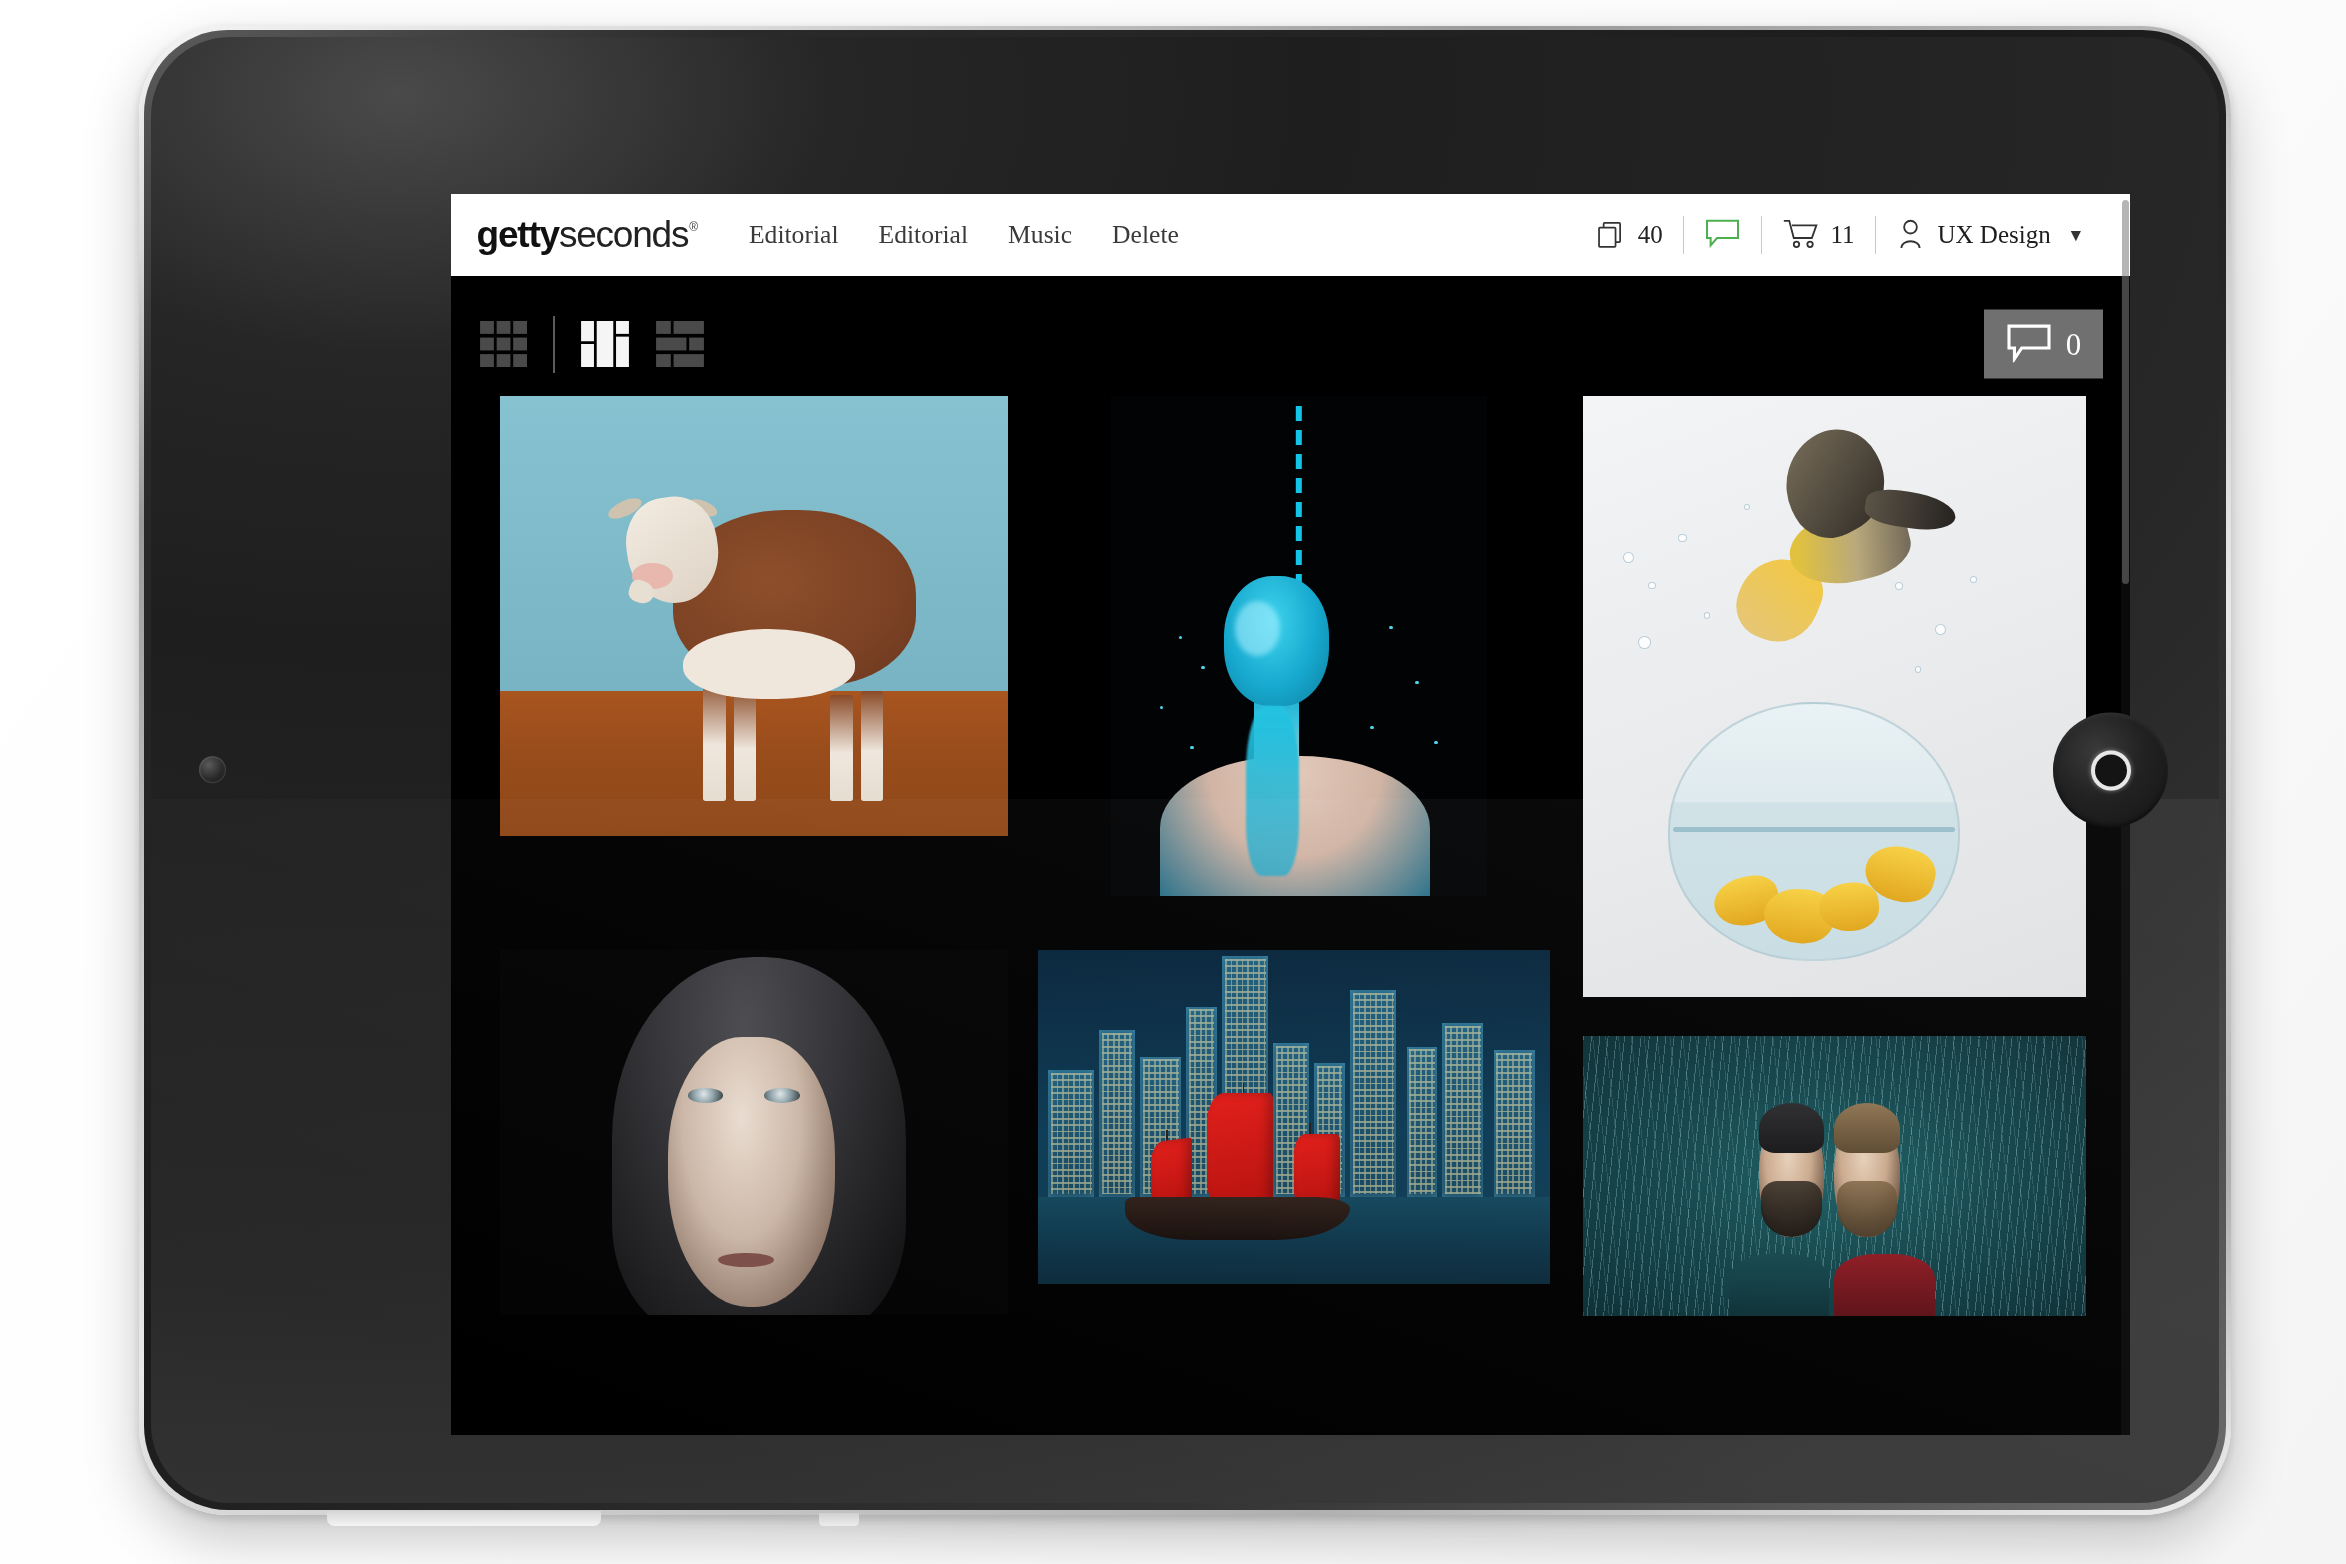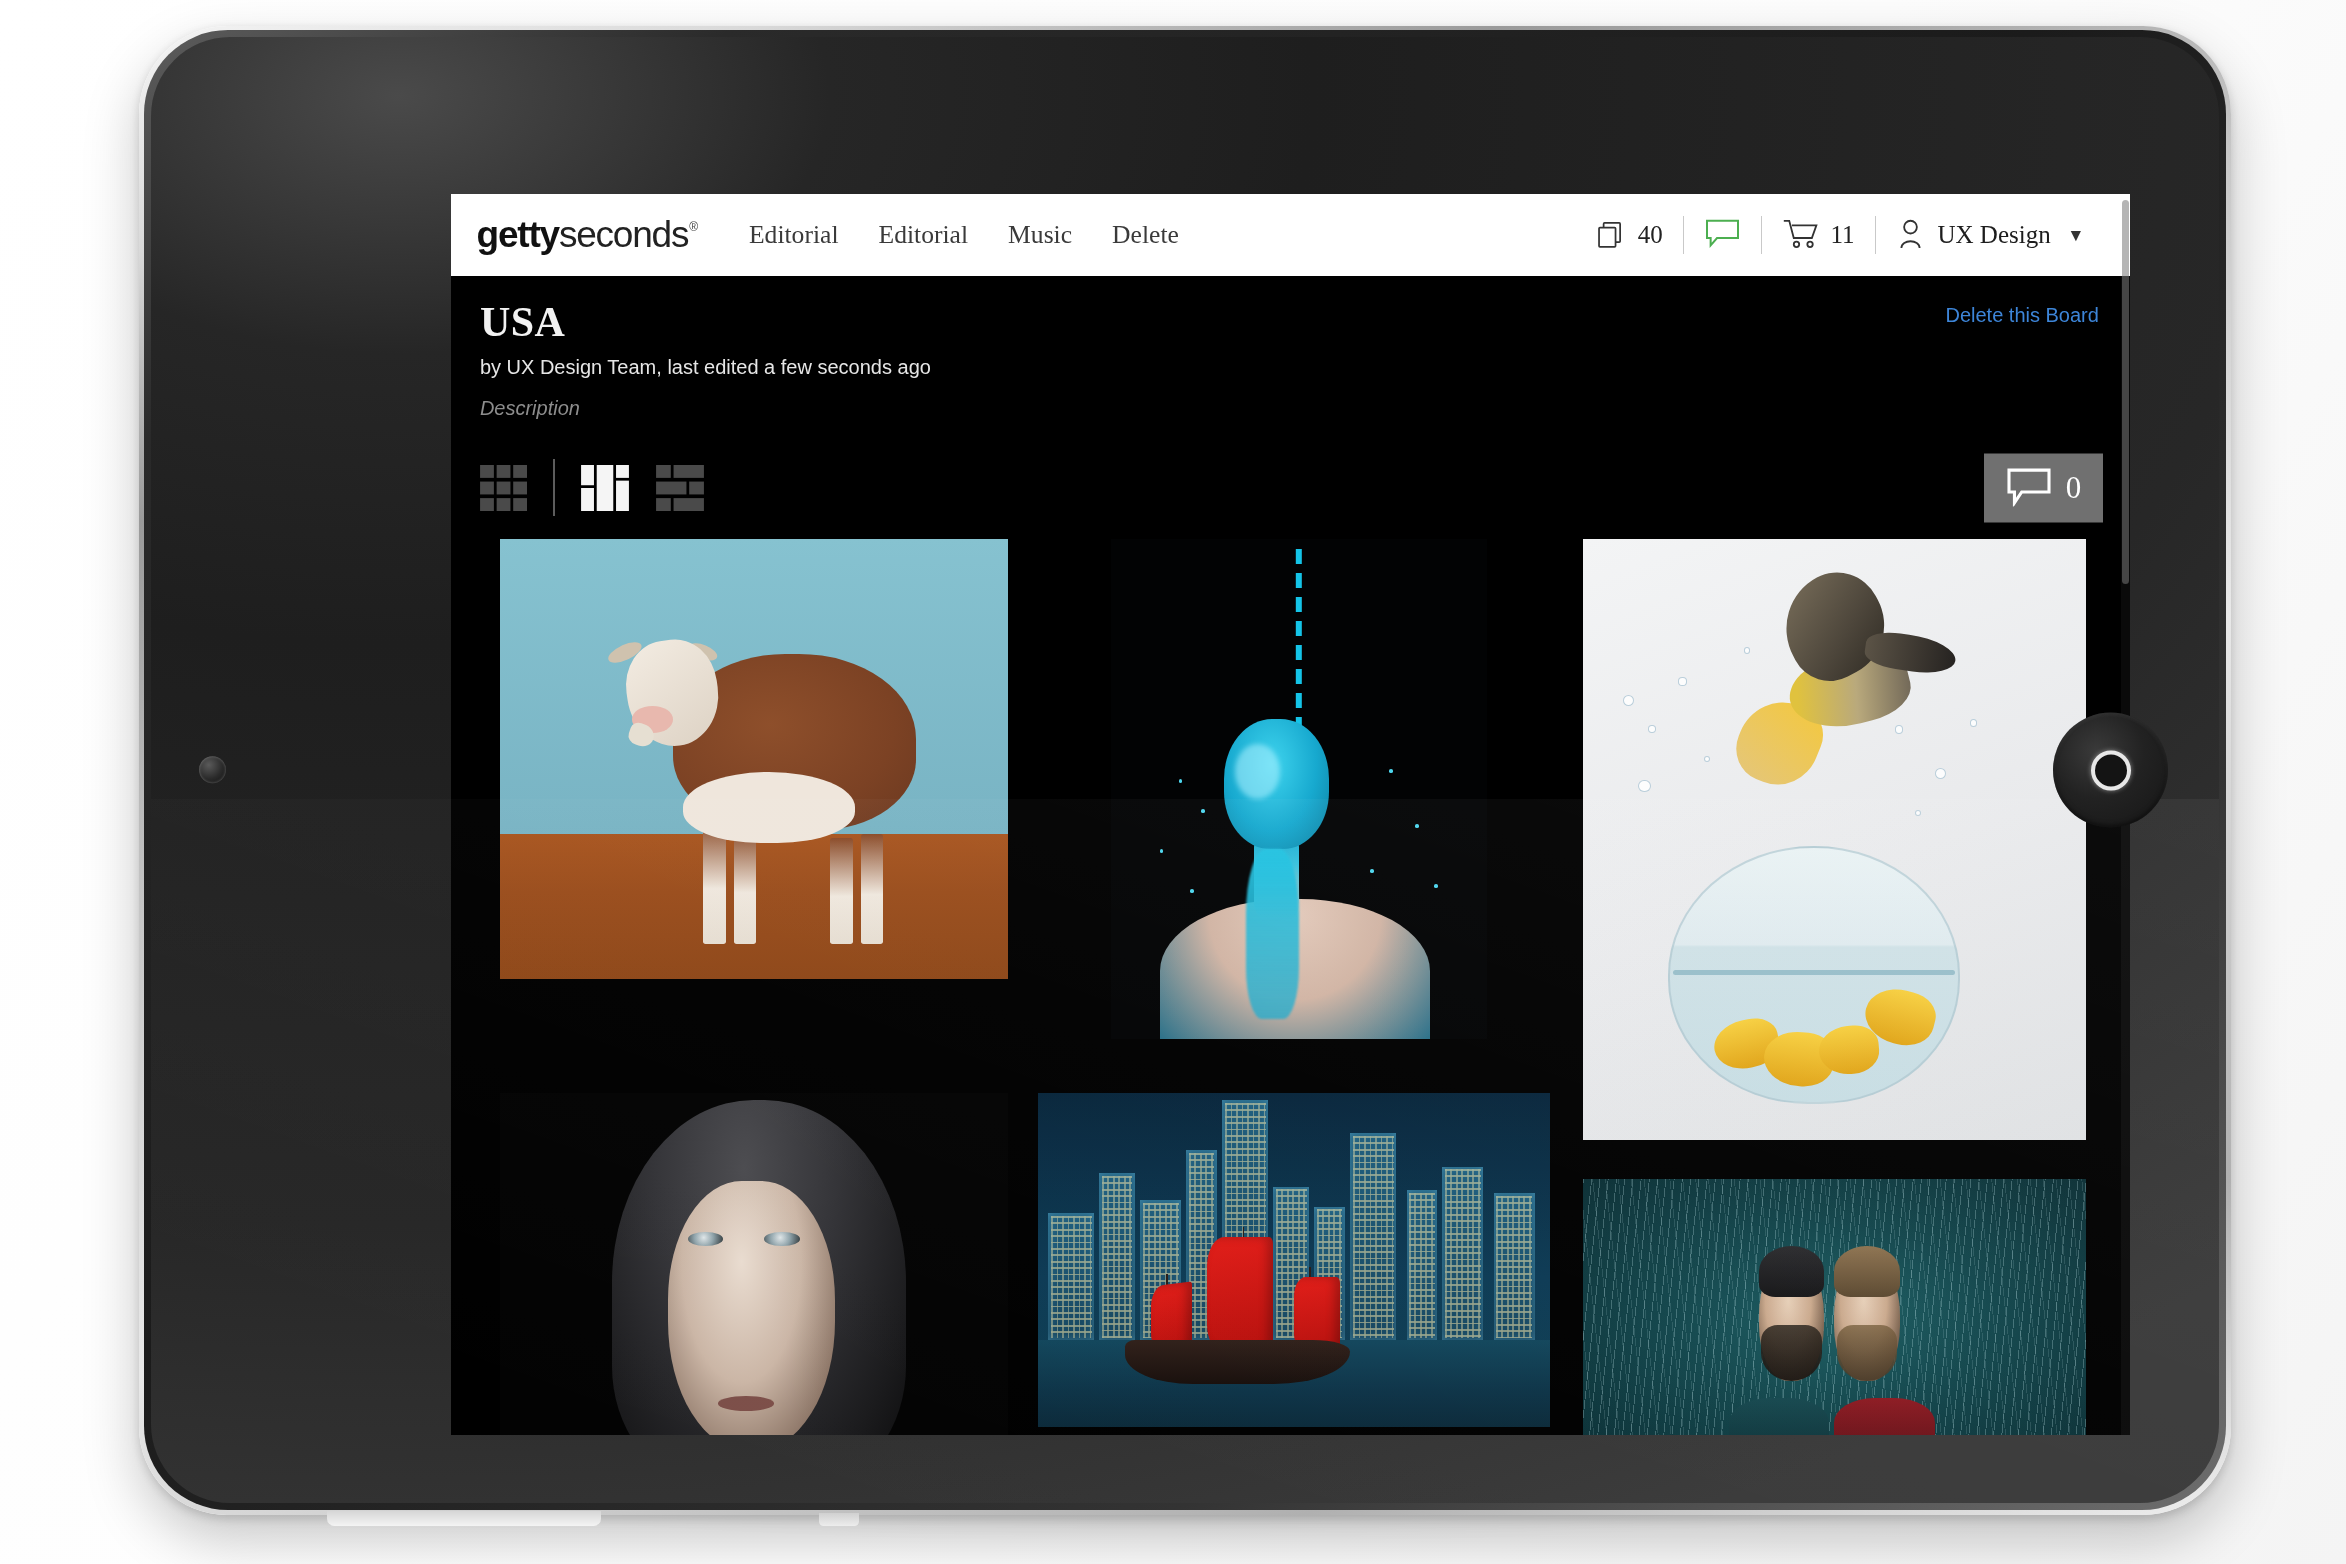--- a/index.html
+++ b/index.html
@@ -450,26 +450,20 @@
                     <path d="M7 34 C7 24 27 24 27 34"></path>
                   </svg>
                 </span>
                 <span id="user-name">UX Design</span>
                 <span class="caret">▼</span>
               </div>
 
             </div>
           </header>
 
-          <section id="board-head">
-            <h1 id="board-title">USA</h1>
-            <div id="board-byline">by UX Design Team, last edited a few seconds ago</div>
-            <div id="board-description">Description</div>
-            <a id="delete-board" href="#">Delete this Board</a>
-          </section>
 
           <section id="toolbar">
             <div class="layout-group">
 
               <span class="layout-btn">
                 <svg width="48" height="46" viewBox="0 0 52 50">
                   <g fill="#4a4a4a">
                     <rect x="0" y="0" width="15" height="14"></rect>
                       <rect x="18" y="0" width="15" height="14"></rect>
                       <rect x="36" y="0" width="15" height="14"></rect>

